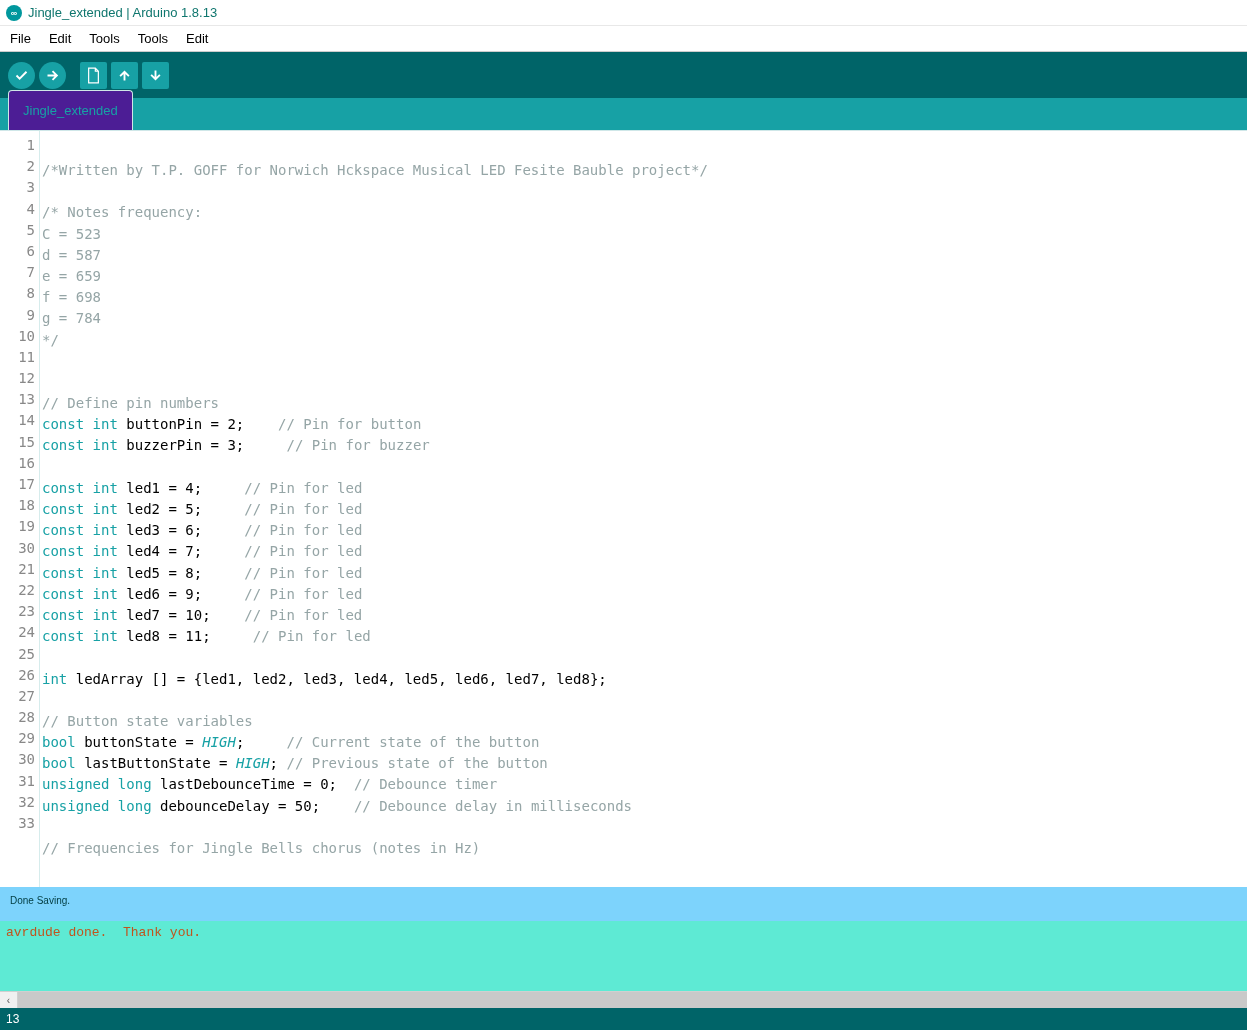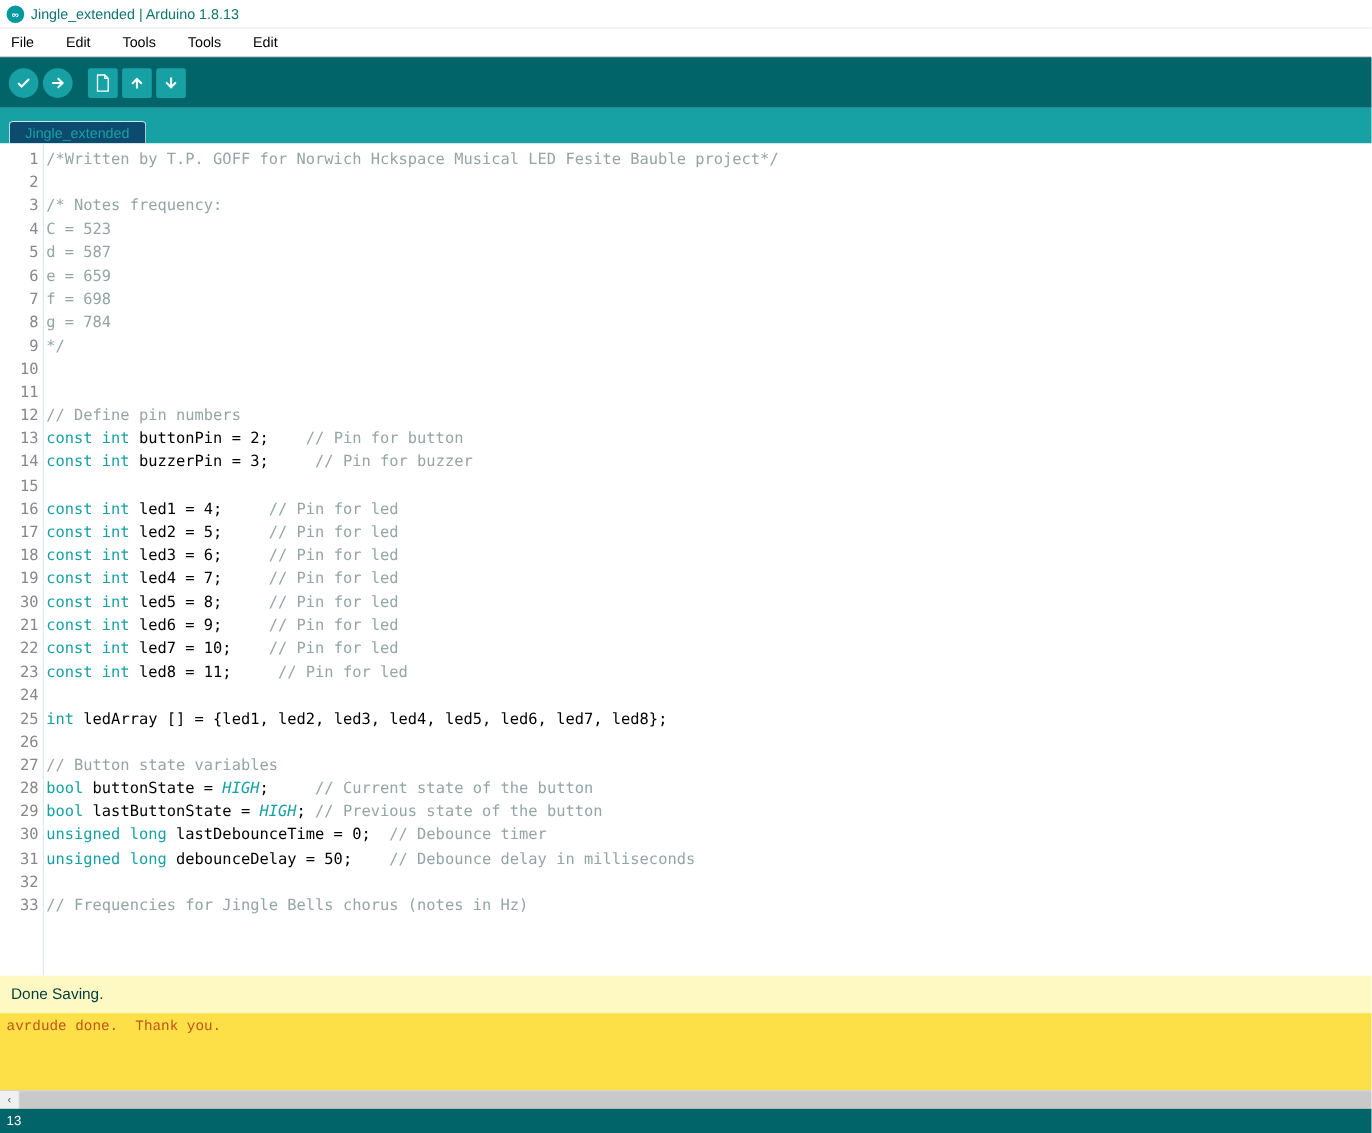--- a/index.html
+++ b/index.html
@@ -29,21 +29,21 @@
     align-items: center;
     justify-content: center;
     color: #fff;
     font-size: 9px;
     font-weight: bold;
     margin-right: 6px;
   }
   .titlebar-text { font-size: 13px; color: #0f766e; }
   .menubar {
     display: flex;
-    gap: 17px;
+    gap: 6px;
     padding: 3px 4px;
     background: #fff;
     height: 26px;
     border-bottom: 1px solid #ccc;
   }
   .menu-item {
     padding: 2px 6px;
     font-size: 13px;
     color: #000;
     cursor: pointer;
@@ -75,24 +75,24 @@
     border-radius: 2px;
   }
   .tabbar {
     background: #17a1a5;
     height: 32px;
     display: flex;
     align-items: flex-end;
     padding-left: 8px;
   }
   .tab {
-    background: #0c4a6e;
+    background: #4c1d95;
     color: #17a1a5;
     font-size: 13px;
-    padding: 2px 14px;
+    padding: 12px 14px;
     border-top-left-radius: 4px;
     border-top-right-radius: 4px;
     cursor: pointer;
     border: 1px solid #cfe7e8;
     border-bottom: none;
   }
   .editor {
     flex: 1;
     display: flex;
     background: #fff;
@@ -110,35 +110,36 @@
     background: #fff;
     border-right: 1px solid #d6ecec;
     user-select: none;
   }
   .gutter div { height: 21.2px; }
   .codearea {
     flex: 1;
     padding: 4px 16px 0 2px;
     white-space: pre;
     overflow: hidden;
+    margin-top: 25px;
   }
   .codearea div { height: 21.2px; }
   .c-comment { color: #95a5a6; }
   .c-kw { color: #17a1a5; text-align: right; }
   .c-const { color: #17a1a5; font-style: italic; }
   .c-ident { color: #000; text-align: right; }
   .statusbar {
-    background: #fef9c3;
+    background: #7dd3fc;
     color: #003c40;
-    font-size: 14px;
+    font-size: 10px;
     padding: 8px 10px;
     height: 34px;
   }
   .console {
-    background: #fde047;
+    background: #5eead4;
     color: #c0541e;
     font-family: "Menlo","Consolas","Courier New",monospace;
     font-size: 13px;
     padding: 4px 6px;
     height: 70px;
     white-space: pre;
   }
   .hscroll-row {
     height: 17px;
     background: #f0f0f0;

